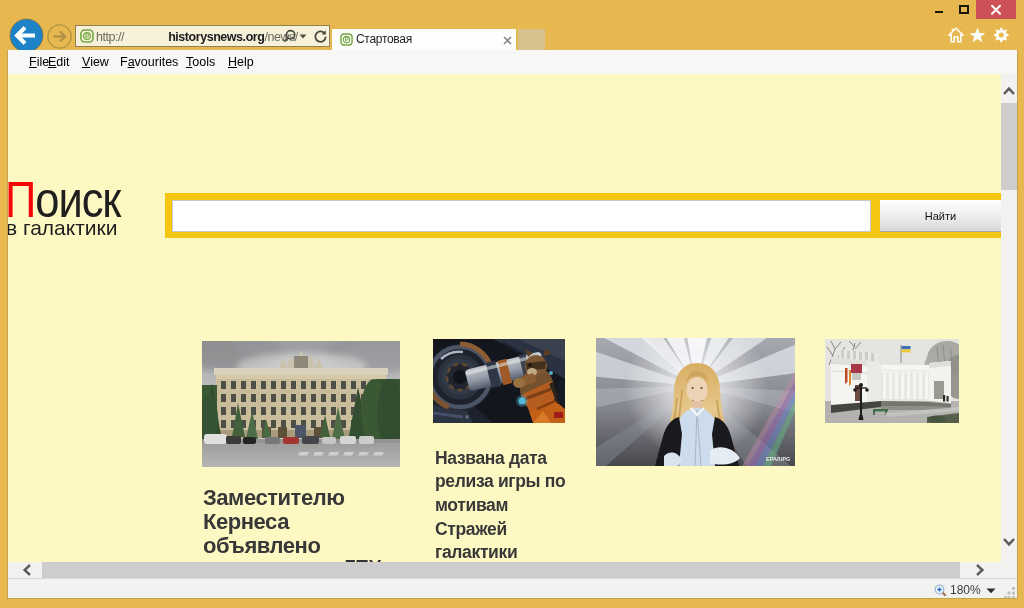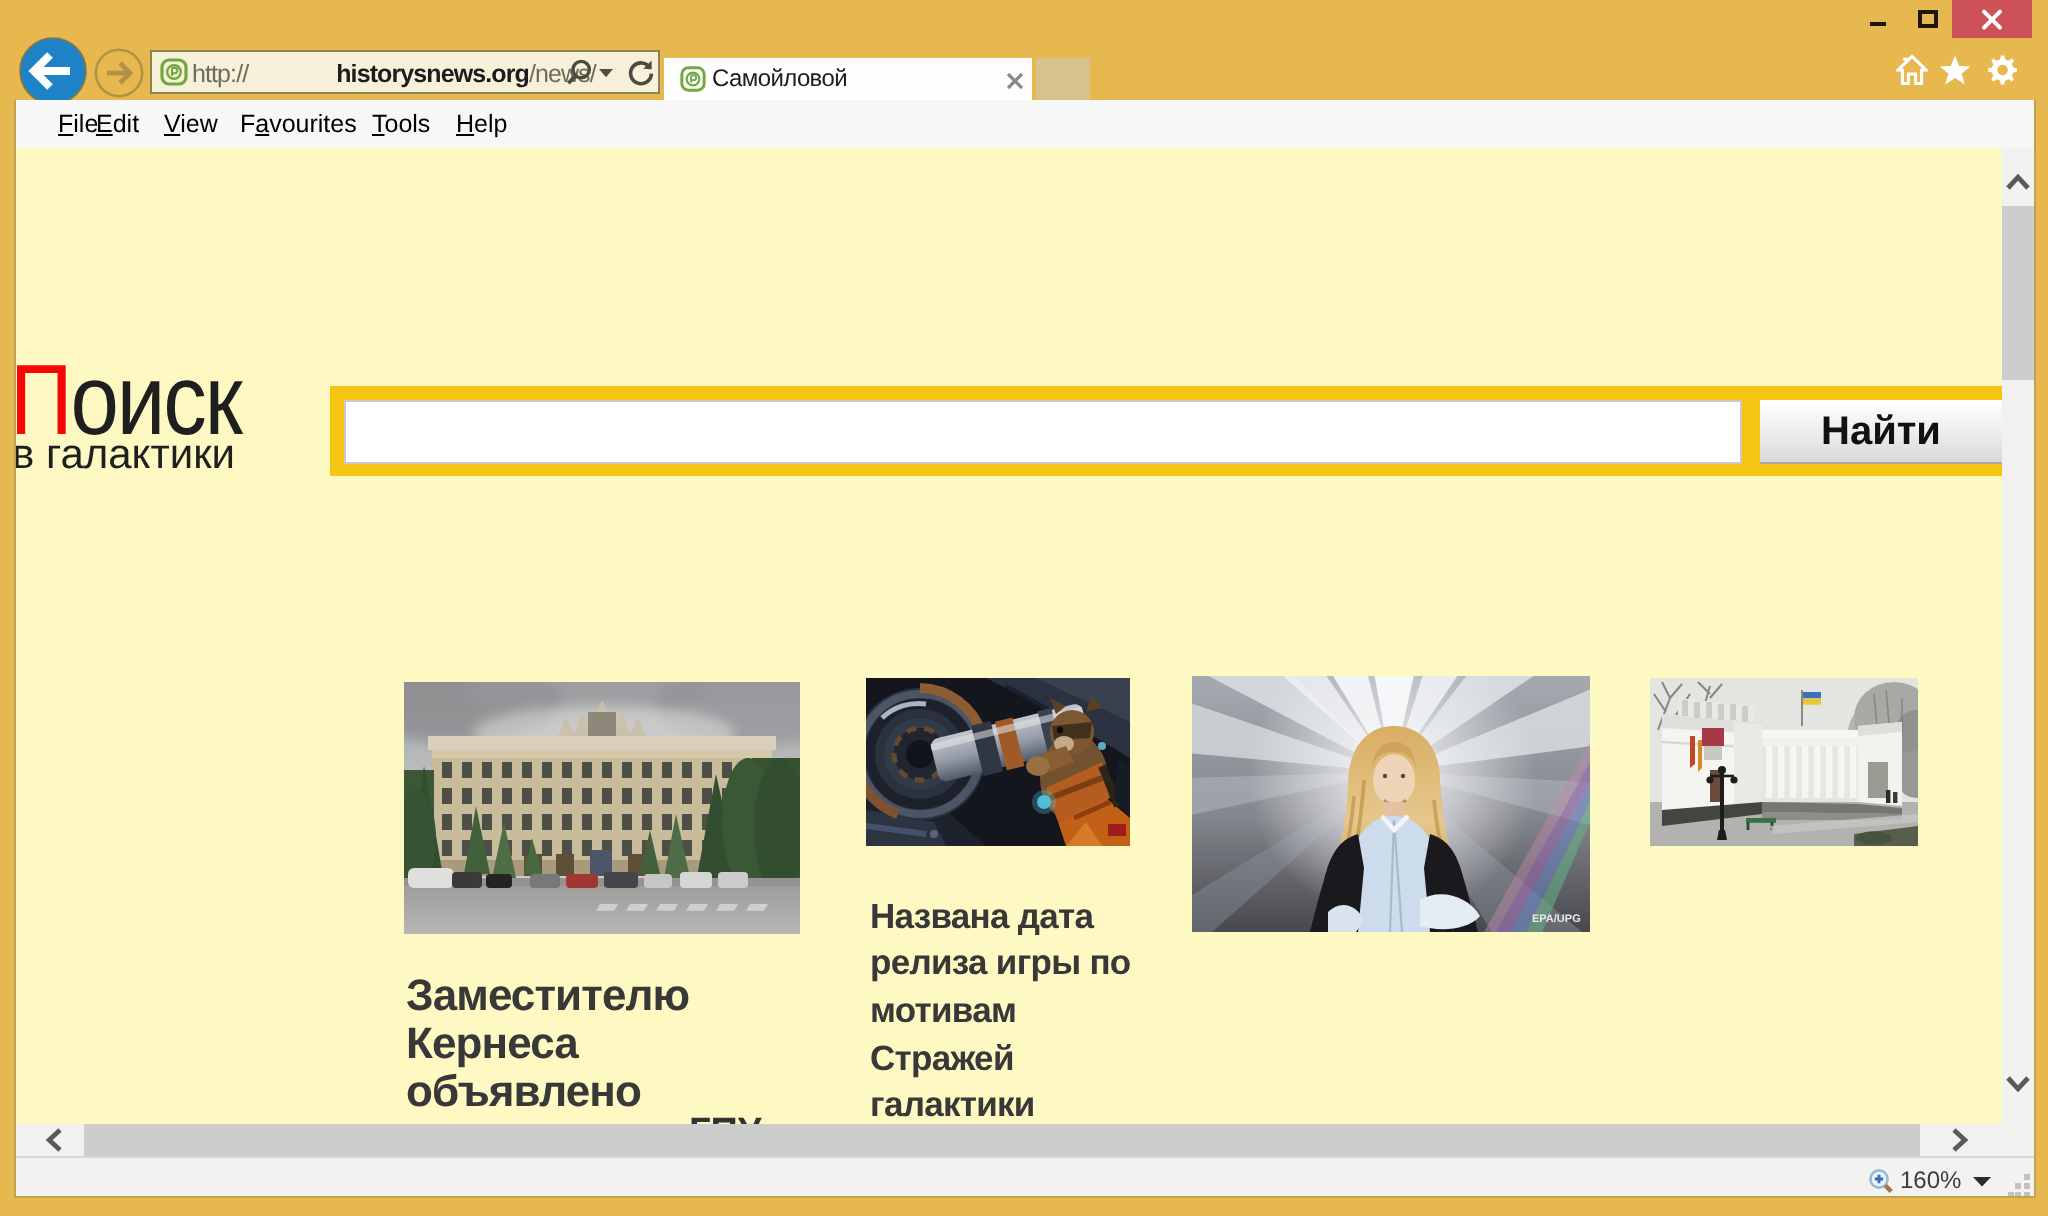--- a/index.html
+++ b/index.html
@@ -53,21 +53,21 @@
     <path d="M12.8 1.2 L12.8 5.6 L8.6 5.4 Z" fill="#4c4b42"></path>
   </svg>
 </div>
 
 <div class="abs" style="left:332px;top:28.5px;width:184px;height:21.5px;background:#fefefe;">
   <svg class="abs" style="left:8px;top:4px" width="13" height="13" viewBox="0 0 14 14">
     <rect x="1" y="1" width="12" height="12" rx="3.5" fill="none" stroke="#73a742" stroke-width="1.6"></rect>
     <circle cx="7" cy="7" r="3.4" fill="none" stroke="#73a742" stroke-width="1.2"></circle>
     <path d="M6 5 v4 M6 5 h1.4 a1.3 1.3 0 0 1 0 2.6 h-1.4" fill="none" stroke="#73a742" stroke-width="1"></path>
   </svg>
-  <div class="abs" style="left:24px;top:3px;font-size:12px;letter-spacing:-0.3px;color:#1e1e1e;">Самойловой</div>
+  <div class="abs" style="left:24px;top:3px;font-size:12px;letter-spacing:-0.3px;color:#1e1e1e;">Стартовая</div>
   <svg class="abs" style="left:171px;top:7px" width="9" height="9">
       <path d="M1 1 L8 8 M8 1 L1 8" stroke="#8a8a8a" stroke-width="1.6"></path>
     </svg>
 </div>
 
 <div class="abs" style="left:518px;top:28.5px;width:27px;height:21.5px;background:#d5c28d;"></div>
 
 <svg class="abs" style="left:948px;top:27px" width="16" height="16" viewBox="0 0 16 16">
   <path d="M8 1.2 L15 8 H12.8 V14.8 H9.8 V10 H6.2 V14.8 H3.2 V8 H1 Z M3.6 2.6 H5.4 V4.4" fill="none" stroke="#fff" stroke-width="1.5"></path>
 </svg>
@@ -92,21 +92,21 @@
 <div class="abs" style="left:8px;top:74px;width:993px;height:488px;background:#fef9c3;overflow:hidden;">
 
   <div class="abs" style="left:-3px;top:100.5px;width:180px;height:52px;transform:scaleX(0.87);transform-origin:0 0;">
     <span style="font-size:50px;line-height:50px;letter-spacing:-1.2px;"><span style="color:#f60606;">П</span><span style="color:#1f1f1f;">оиск</span></span>
   </div>
   <div class="abs" style="left:-2px;top:141.9px;font-size:21px;line-height:24px;color:#1f1f1f;">в галактики</div>
 
   <div class="abs" style="left:157px;top:119px;width:836px;height:45px;background:#f4c512;"></div>
   <div class="abs" style="left:164px;top:126px;width:699px;height:31.5px;background:#fff;border:1px solid #c9c9c9;box-sizing:border-box;"></div>
   <div class="abs" style="left:872px;top:126px;width:121px;height:31.5px;background:linear-gradient(#ffffff, #ececec 55%, #d8d8d8);border-bottom:1px solid #a8a8a8;box-sizing:border-box;text-align:center;">
-    <span style="font-size:20px;font-weight:bold;color:#111;line-height:32px;">Найти</span>
+    <span style="font-size:11px;font-weight:normal;color:#111;line-height:32px;">Найти</span>
   </div>
 
   <svg id="img1" class="abs" style="left:194px;top:267px" width="198" height="126" viewBox="0 0 198 126">
     <defs>
       <linearGradient id="sky1" x1="0" y1="0" x2="0" y2="1">
         <stop offset="0" stop-color="#a3a4a6"></stop>
           <stop offset="0.45" stop-color="#c2c3c5"></stop>
           <stop offset="1" stop-color="#d2d3d1"></stop>
       </linearGradient>
       <linearGradient id="pav1" x1="0" y1="0" x2="0" y2="1">
@@ -431,21 +431,21 @@
 <svg class="abs" style="left:974px;top:563px" width="12" height="14">
     <path d="M3 2 L8.4 7 L3 12" fill="none" stroke="#5a5a5a" stroke-width="2.4"></path>
   </svg>
 
 <div class="abs" style="left:8px;top:578px;width:1009px;height:21px;background:#f2f2f1;border-top:1px solid #d6d6d6;box-sizing:border-box;">
   <svg class="abs" style="left:925px;top:5px" width="15" height="14" viewBox="0 0 15 14">
     <circle cx="6.5" cy="5.5" r="4.3" fill="#eef4fb" stroke="#9cb8d4" stroke-width="1.3"></circle>
     <path d="M6.5 3.4 V7.6 M4.4 5.5 H8.6" stroke="#2f6fc0" stroke-width="1.5"></path>
     <path d="M9.7 8.7 L12.6 11.8" stroke="#a2734c" stroke-width="2.2"></path>
   </svg>
-  <span class="abs" style="left:942px;top:4px;font-size:12px;color:#3c3c3c;">160%</span>
+  <span class="abs" style="left:942px;top:4px;font-size:12px;color:#3c3c3c;">180%</span>
   <svg class="abs" style="left:978px;top:9px" width="10" height="6">
       <path d="M0.5 0.5 L5 5.2 L9.5 0.5 Z" fill="#2c2c2c"></path>
     </svg>
   <svg class="abs" style="left:996px;top:8px" width="12" height="12">
     <g fill="#c2c2c2">
       <rect x="8" y="0" width="3" height="3"></rect>
         <rect x="8" y="4.5" width="3" height="3"></rect>
         <rect x="8" y="9" width="3" height="3"></rect>
       <rect x="3.5" y="4.5" width="3" height="3"></rect>
         <rect x="3.5" y="9" width="3" height="3"></rect>

